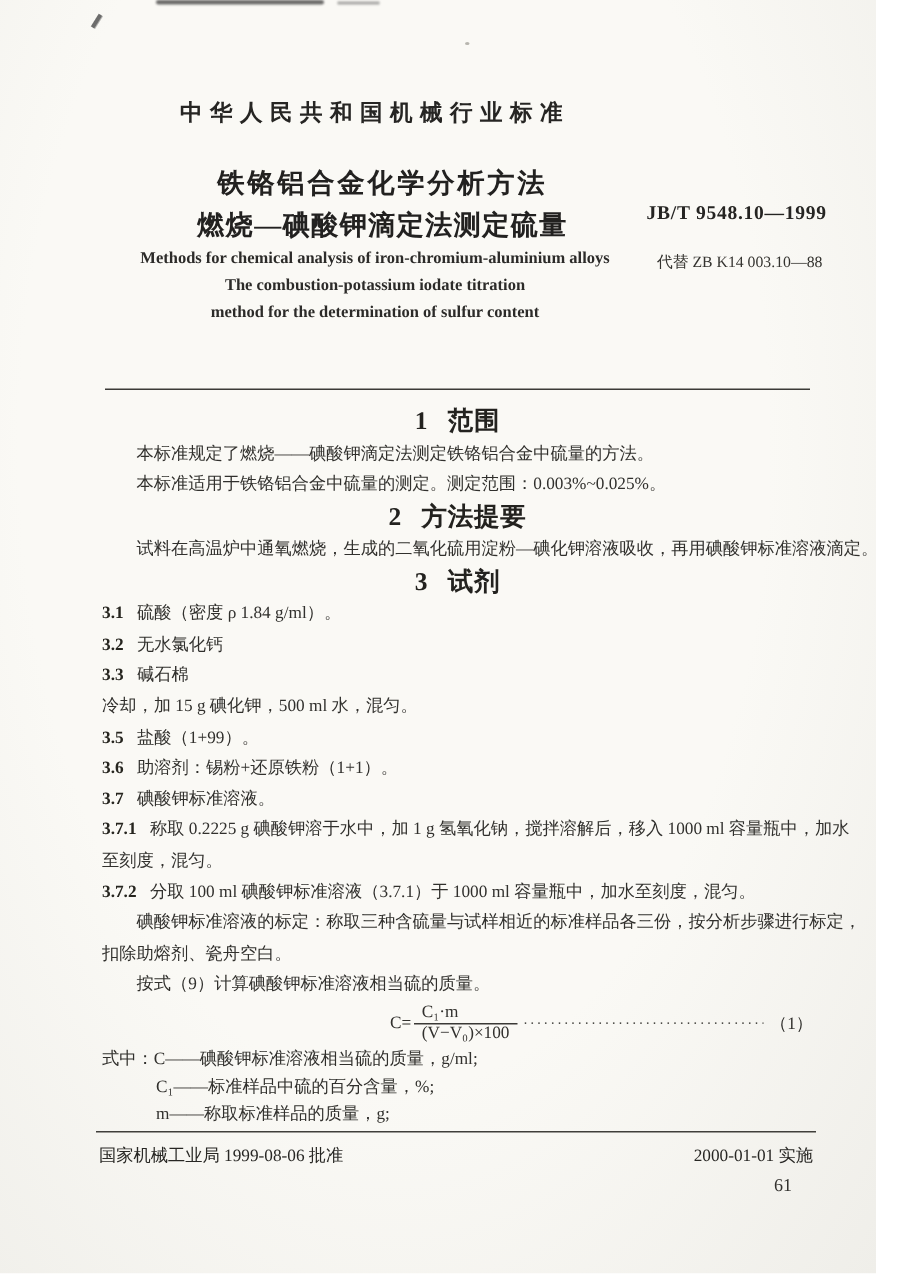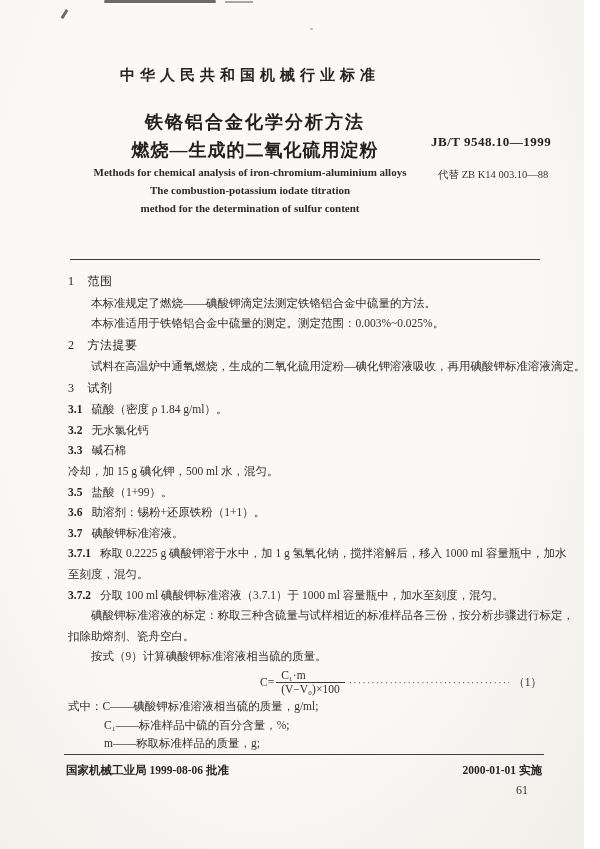--- a/index.html
+++ b/index.html
@@ -34,22 +34,22 @@
   .eng1 { top:166px; } .eng2 { top:184px; } .eng3 { top:202px; }
   .supersedes { position:absolute; top:168px; left:438px; font-size:10.5px; color:#34332f; }
 
   .rule-top { position:absolute; top:259px; left:70px; width:470px; height:0;
     border-top:1.6px solid #3b3a37; }
 
   
   .content { position:absolute; top:270px; left:68px; width:474px;
     font-size:11.5px; color:#31302d; }
   .row { line-height:20.6px; white-space:nowrap; }
-  .hrow { line-height:22.5px; font-size:12px; font-weight:normal; color:#23221f;
-    letter-spacing:.5px; }
+  .hrow { line-height:22.5px; font-size:17px; font-weight:bold; color:#23221f;
+    letter-spacing:.5px;text-align:center; }
   .hnum { margin-right:13px; }
   .bnum { font-weight:bold; color:#26251f; margin-right:9px; }
   .ind { padding-left:23px; }
 
   .formula { height:30px; display:flex; align-items:center; padding-left:192px; }
   .frac { display:inline-flex; flex-direction:column; text-align:left;
     font-size:11.5px; line-height:13px; }
   .frac .den { border-top:1px solid #3a3936; padding:0 5px; }
   .frac .numv { padding:0 5px; }
   .f-lhs { margin-right:2px; }
@@ -57,37 +57,37 @@
     overflow:hidden; white-space:nowrap; width:170px; display:inline-block; }
   .f-eq { margin-left:4px; }
 
   .where .row { line-height:18.5px; }
   .where-ind { padding-left:36px; }
 
   
   .rule-bottom { position:absolute; top:754px; left:64px; width:480px; height:0;
     border-top:1.6px solid #403f3b; }
   .footer-row { position:absolute; top:763px; left:66px; width:476px;
-    display:flex; justify-content:space-between; font-size:11.5px; font-weight:bold;
+    display:flex; justify-content:space-between; font-size:11.5px; font-weight:normal;
     color:#282724; }
   .page-num { position:absolute; top:783px; left:516px; font-size:12px; color:#33322f; }
 </style>
 </head>
 <body>
 
 <div class="page">
 
   <div class="art-smudge"></div>
   <div class="art-smudge2"></div>
   <div class="art-slash"></div>
   <div class="art-dot"></div>
 
   <div class="std-class">中华人民共和国机械行业标准</div>
   <div class="title-cn1">铁铬铝合金化学分析方法</div>
-  <div class="title-cn2">燃烧—生成的二氧化硫用淀粉</div>
+  <div class="title-cn2">燃烧—碘酸钾滴定法测定硫量</div>
   <div class="std-no">JB/T 9548.10—1999</div>
   <div class="eng eng2">The combustion-potassium iodate titration</div>
   <div class="eng eng1">Methods for chemical analysis of iron-chromium-aluminium alloys</div>
   <div class="eng eng3">method for the determination of sulfur content</div>
   <div class="supersedes">代替 ZB K14 003.10—88</div>
 
   <div class="rule-top"></div>
 
   <div class="content">
 

